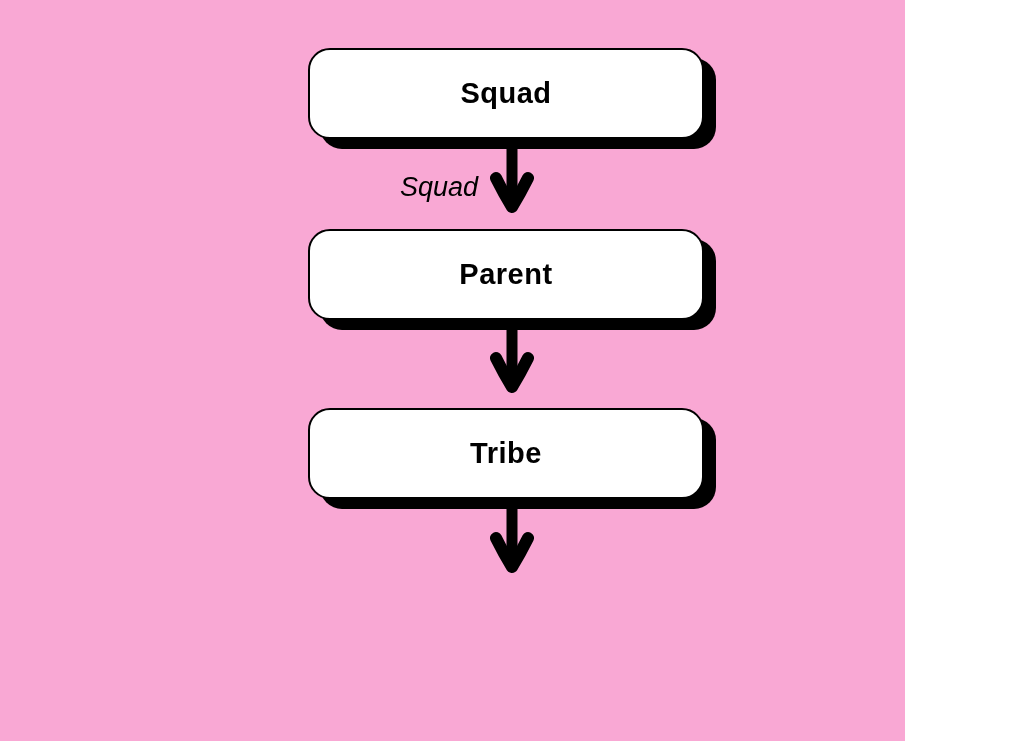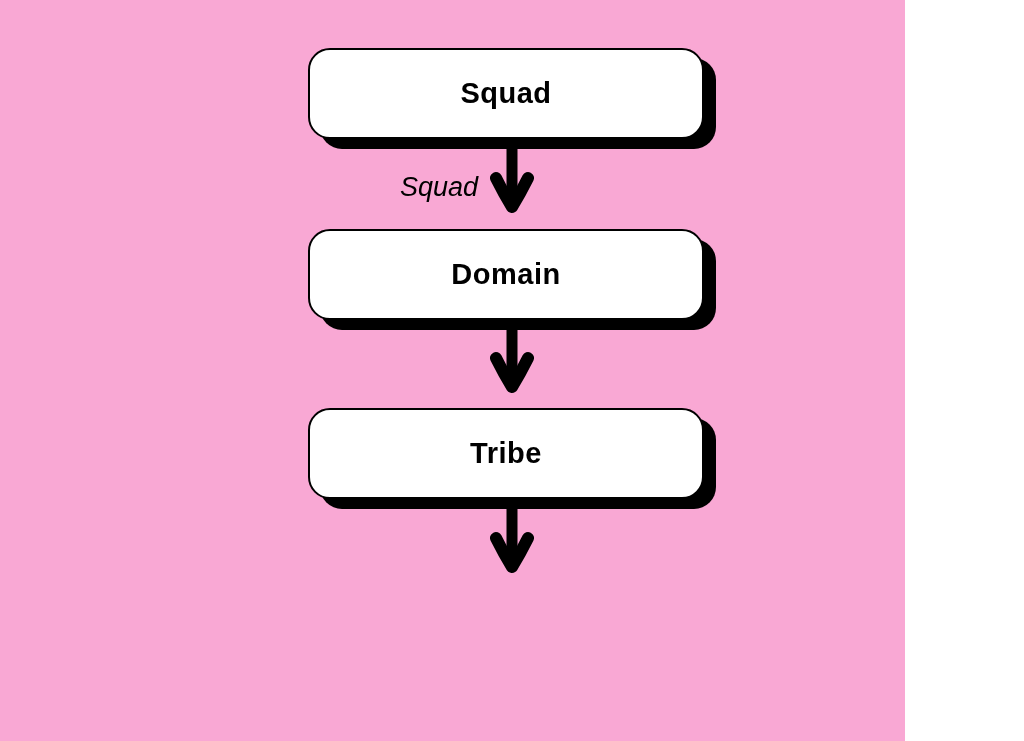--- a/index.html
+++ b/index.html
@@ -75,21 +75,21 @@
 
   <div class="arrow arrow-1">
     <svg width="44" height="84" viewBox="0 0 44 84" xmlns="http://www.w3.org/2000/svg">
       <line x1="22" y1="0" x2="22" y2="58" stroke="#000000" stroke-width="11"></line>
       <path d="M6 40 Q14 56 22 69 Q30 56 38 40" fill="none" stroke="#000000" stroke-width="12" stroke-linecap="round" stroke-linejoin="round"></path>
     </svg>
   </div>
 
   <span class="edge-label">Squad</span>
 
-  <div class="node node-2">Domain</div>
+  <div class="node node-2">Parent</div>
 
   <div class="arrow arrow-2">
     <svg width="44" height="84" viewBox="0 0 44 84" xmlns="http://www.w3.org/2000/svg">
       <line x1="22" y1="0" x2="22" y2="58" stroke="#000000" stroke-width="11"></line>
       <path d="M6 40 Q14 56 22 69 Q30 56 38 40" fill="none" stroke="#000000" stroke-width="12" stroke-linecap="round" stroke-linejoin="round"></path>
     </svg>
   </div>
 
   <div class="node node-3">Tribe</div>
 

